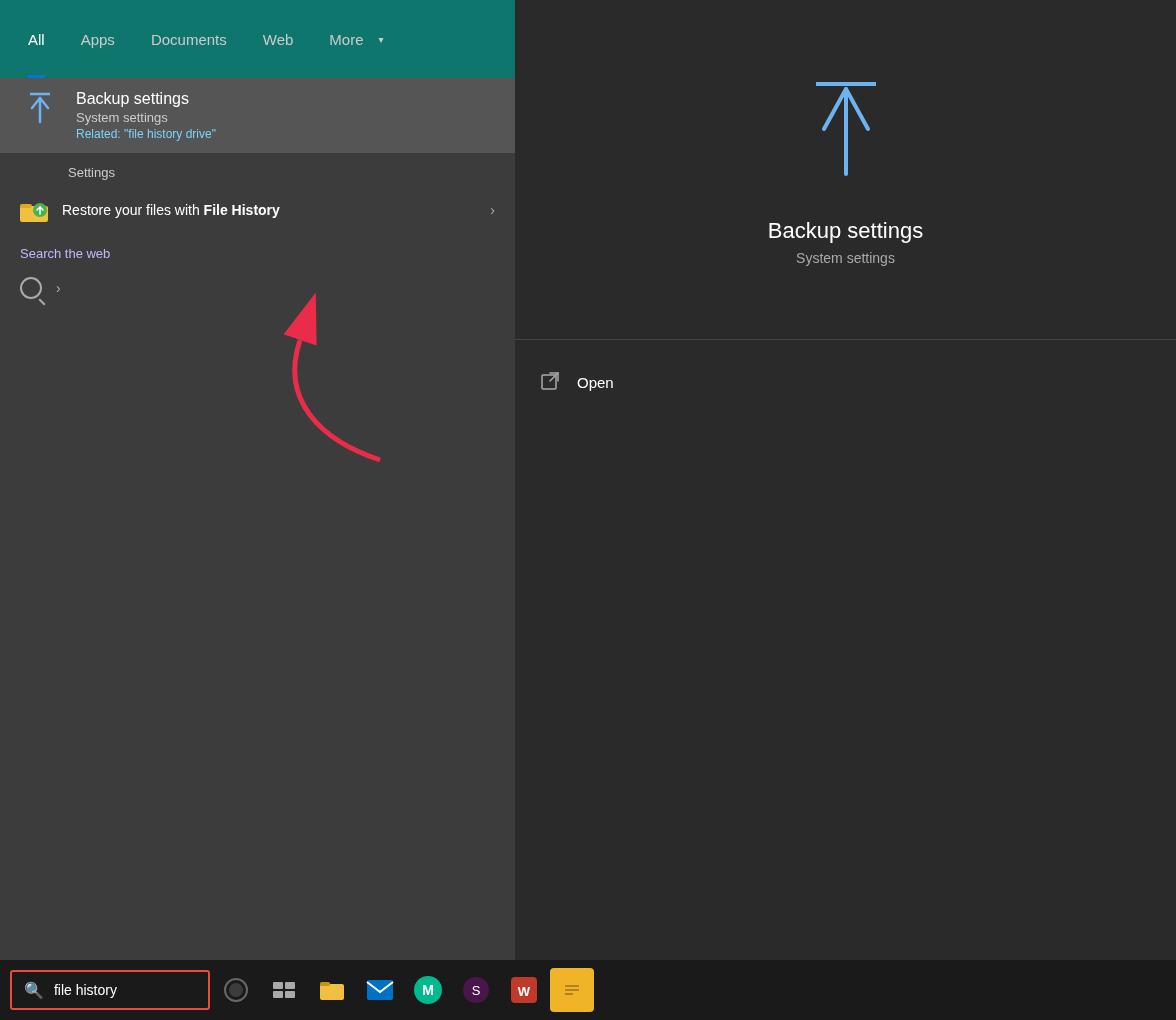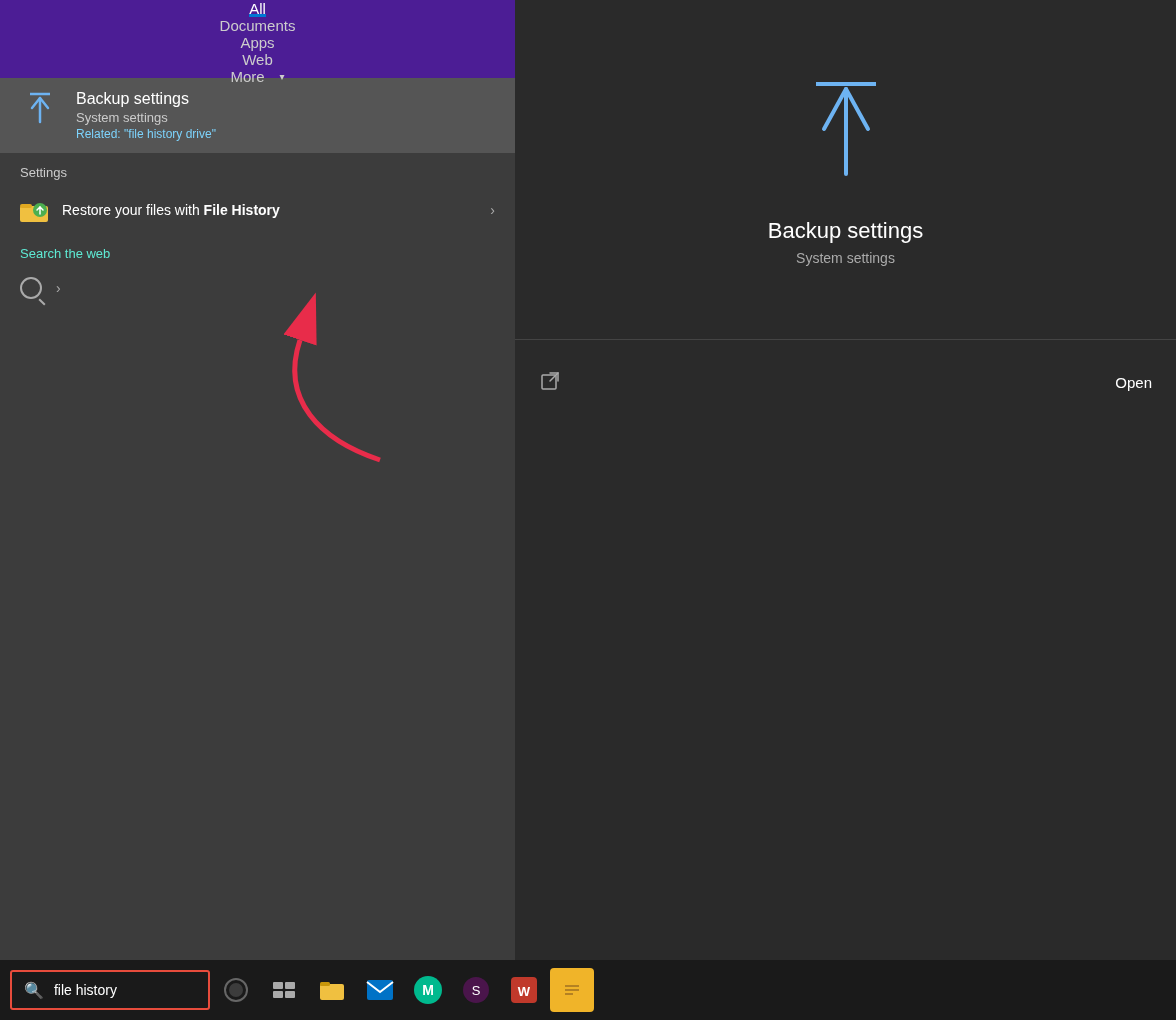--- a/index.html
+++ b/index.html
@@ -21,24 +21,23 @@
       background: #3c3c3c;
       display: flex;
       flex-direction: column;
     }
 
     
     .tabs-bar {
       display: flex;
       align-items: center;
       height: 78px;
-      background: #4c1d95;
+      background: #0f766e;
       padding: 0 10px;
       flex-shrink: 0;
-      flex-direction: column;
     }
     .tab {
       color: #ccc;
       font-size: 15px;
       padding: 0 18px;
       height: 78px;
       display: flex;
       align-items: center;
       cursor: pointer;
       position: relative;
@@ -151,20 +150,21 @@
     }
     .best-match-related span {
       color: #7dd3fc;
     }
 
     
     .section-label {
       color: #ccc;
       font-size: 13px;
       padding: 12px 20px 6px;
+      margin-left: 48px;
     }
 
     .settings-item {
       display: flex;
       align-items: center;
       padding: 10px 20px;
       cursor: pointer;
       gap: 14px;
     }
 
@@ -176,21 +176,21 @@
     .settings-item-text .bold-text {
       font-weight: 700;
     }
     .chevron-right {
       color: #aaa;
       font-size: 14px;
     }
 
     
     .web-section-label {
-      color: #5eead4;
+      color: #c4b5fd;
       font-size: 13px;
       padding: 12px 20px 6px;
     }
 
     .web-item {
       display: flex;
       align-items: center;
       padding: 10px 20px;
       cursor: pointer;
       gap: 14px;
@@ -264,21 +264,20 @@
     .preview-actions {
       flex: 1;
       padding: 20px 24px;
     }
     .action-item {
       display: flex;
       align-items: center;
       gap: 14px;
       padding: 10px 0;
       cursor: pointer;
-      justify-content: space-between;
     }
     .action-icon {
       width: 24px;
       height: 24px;
       display: flex;
       align-items: center;
       justify-content: center;
       color: #aaa;
     }
     .action-label {
@@ -354,24 +353,24 @@
 </head>
 <body>
 
 <div class="search-panel">
 
   <div class="tabs-bar">
     <div class="tab active">
       <span>All</span>
     </div>
     <div class="tab">
+      <span>Apps</span>
+    </div>
+    <div class="tab">
       <span>Documents</span>
-    </div>
-    <div class="tab">
-      <span>Apps</span>
     </div>
     <div class="tab">
       <span>Web</span>
     </div>
     <div class="tab tab-more">
       <span>More</span>
       <span class="chevron">▾</span>
     </div>
   </div>
 

